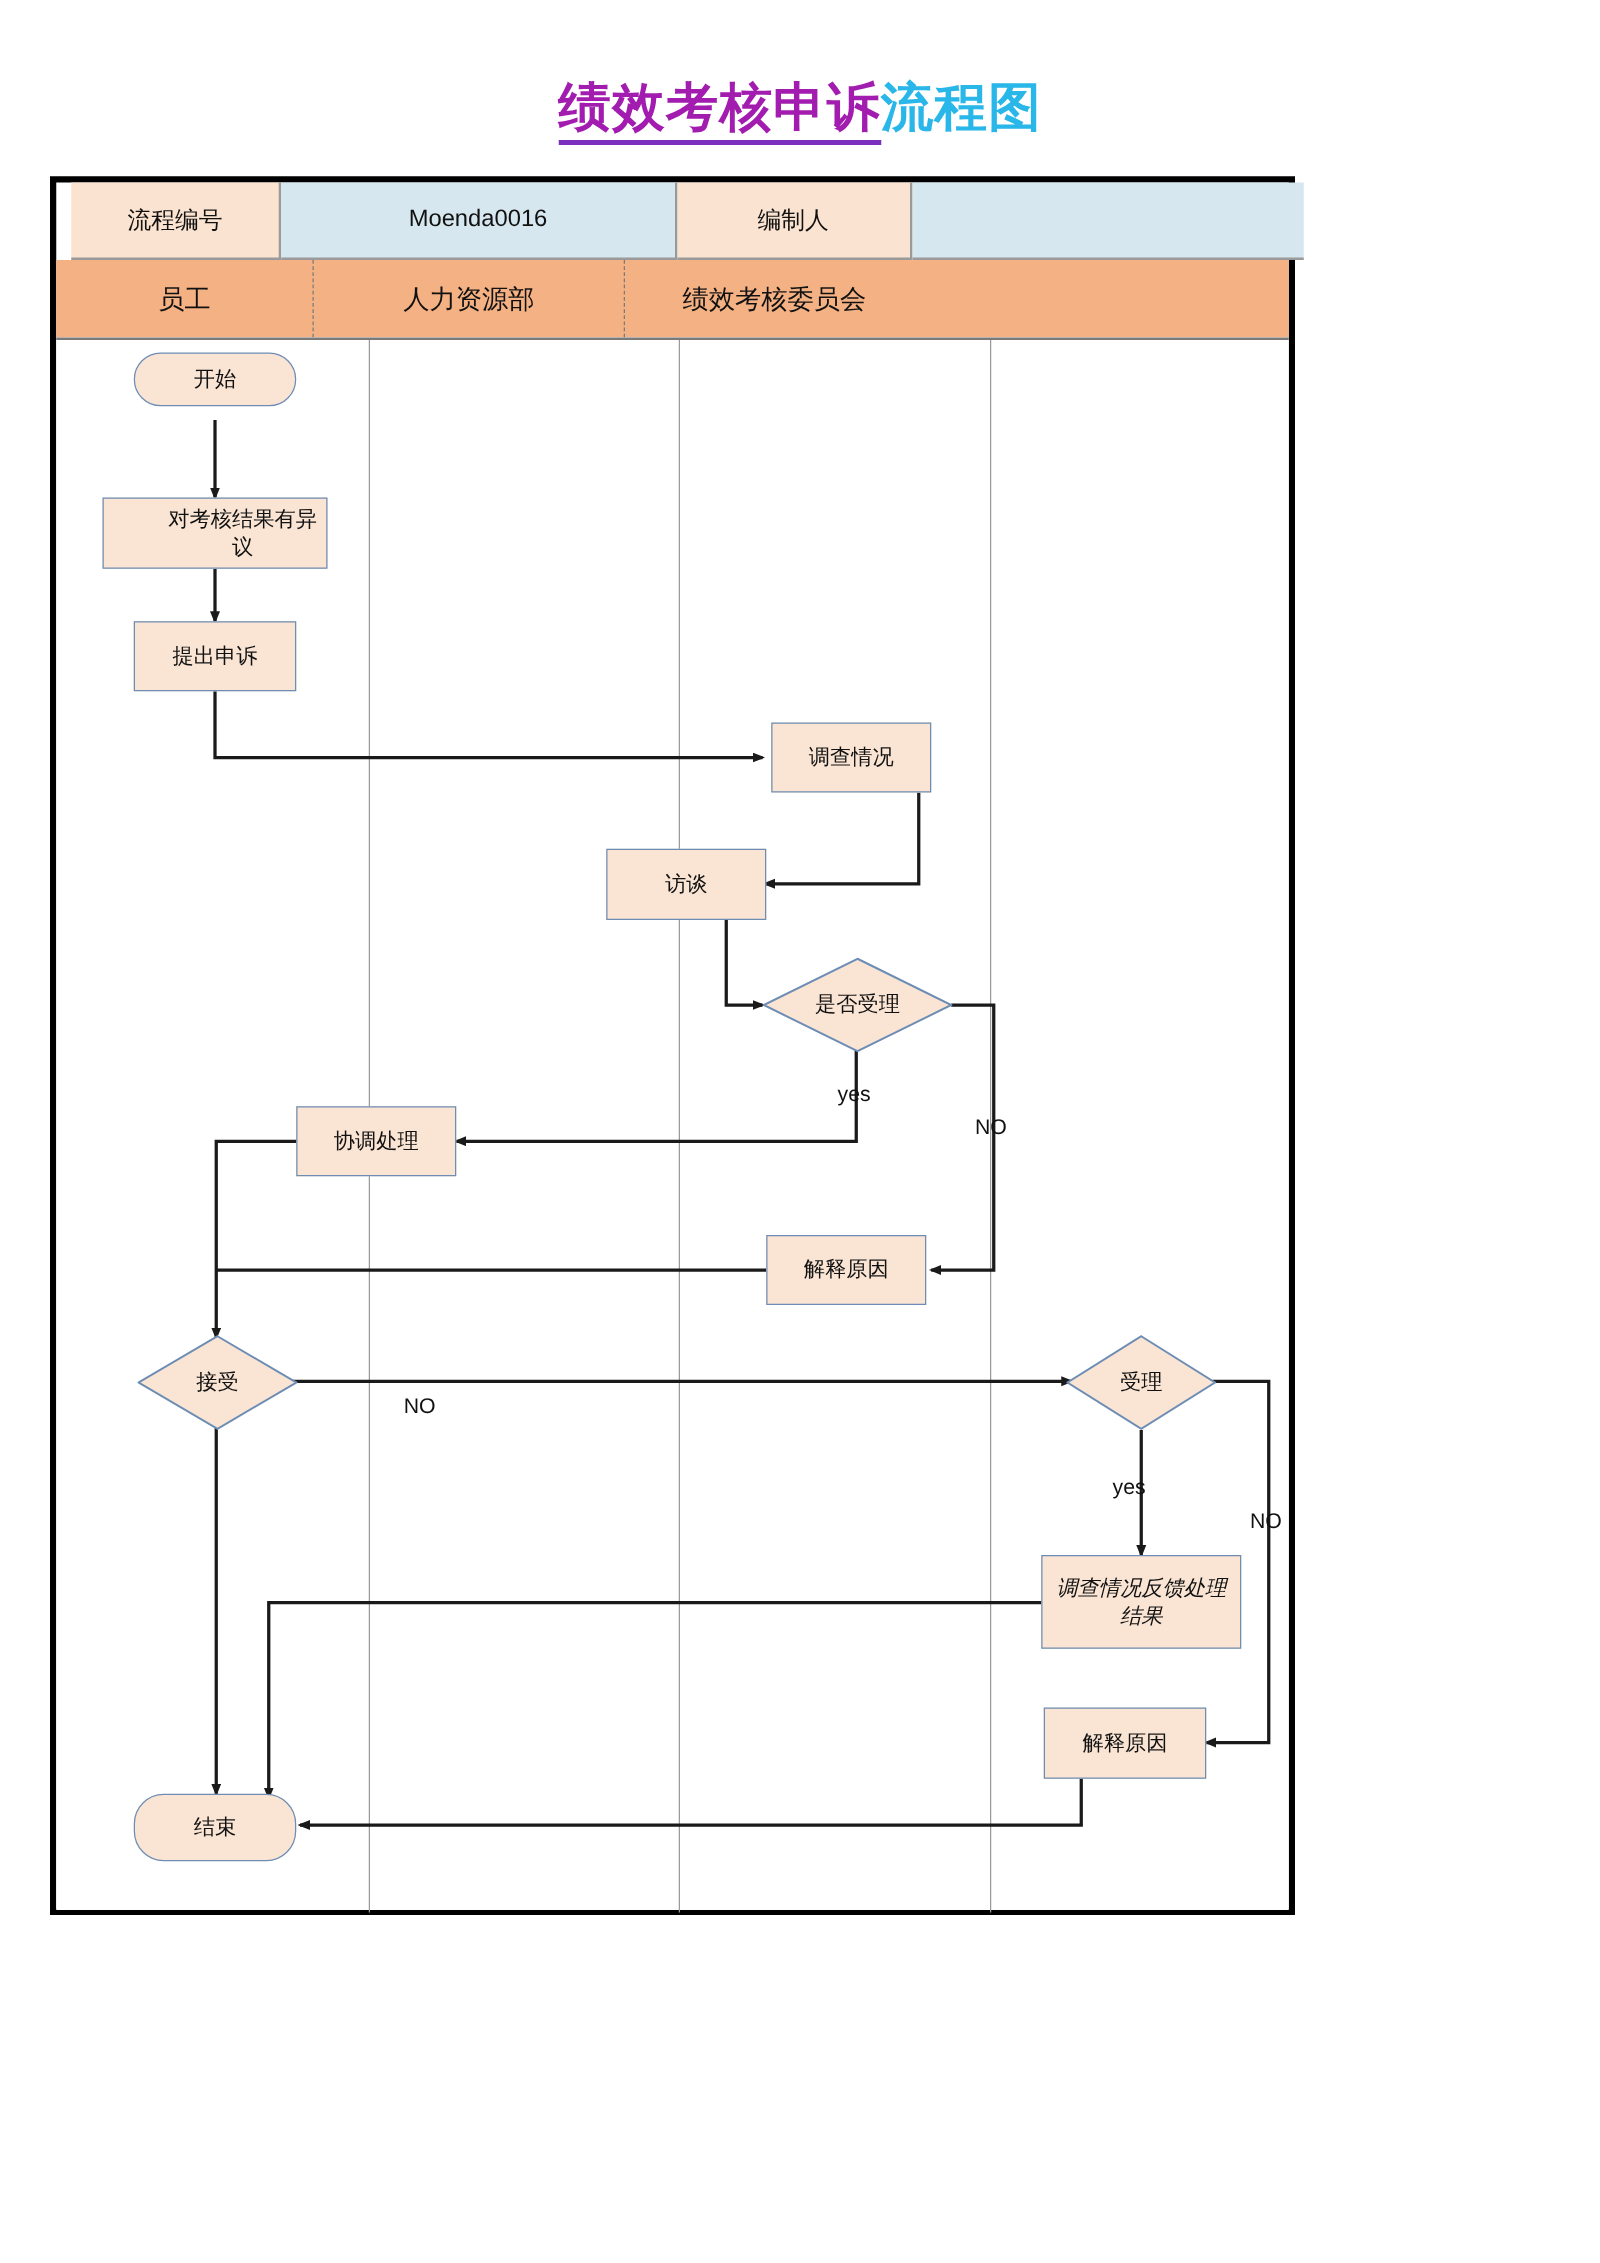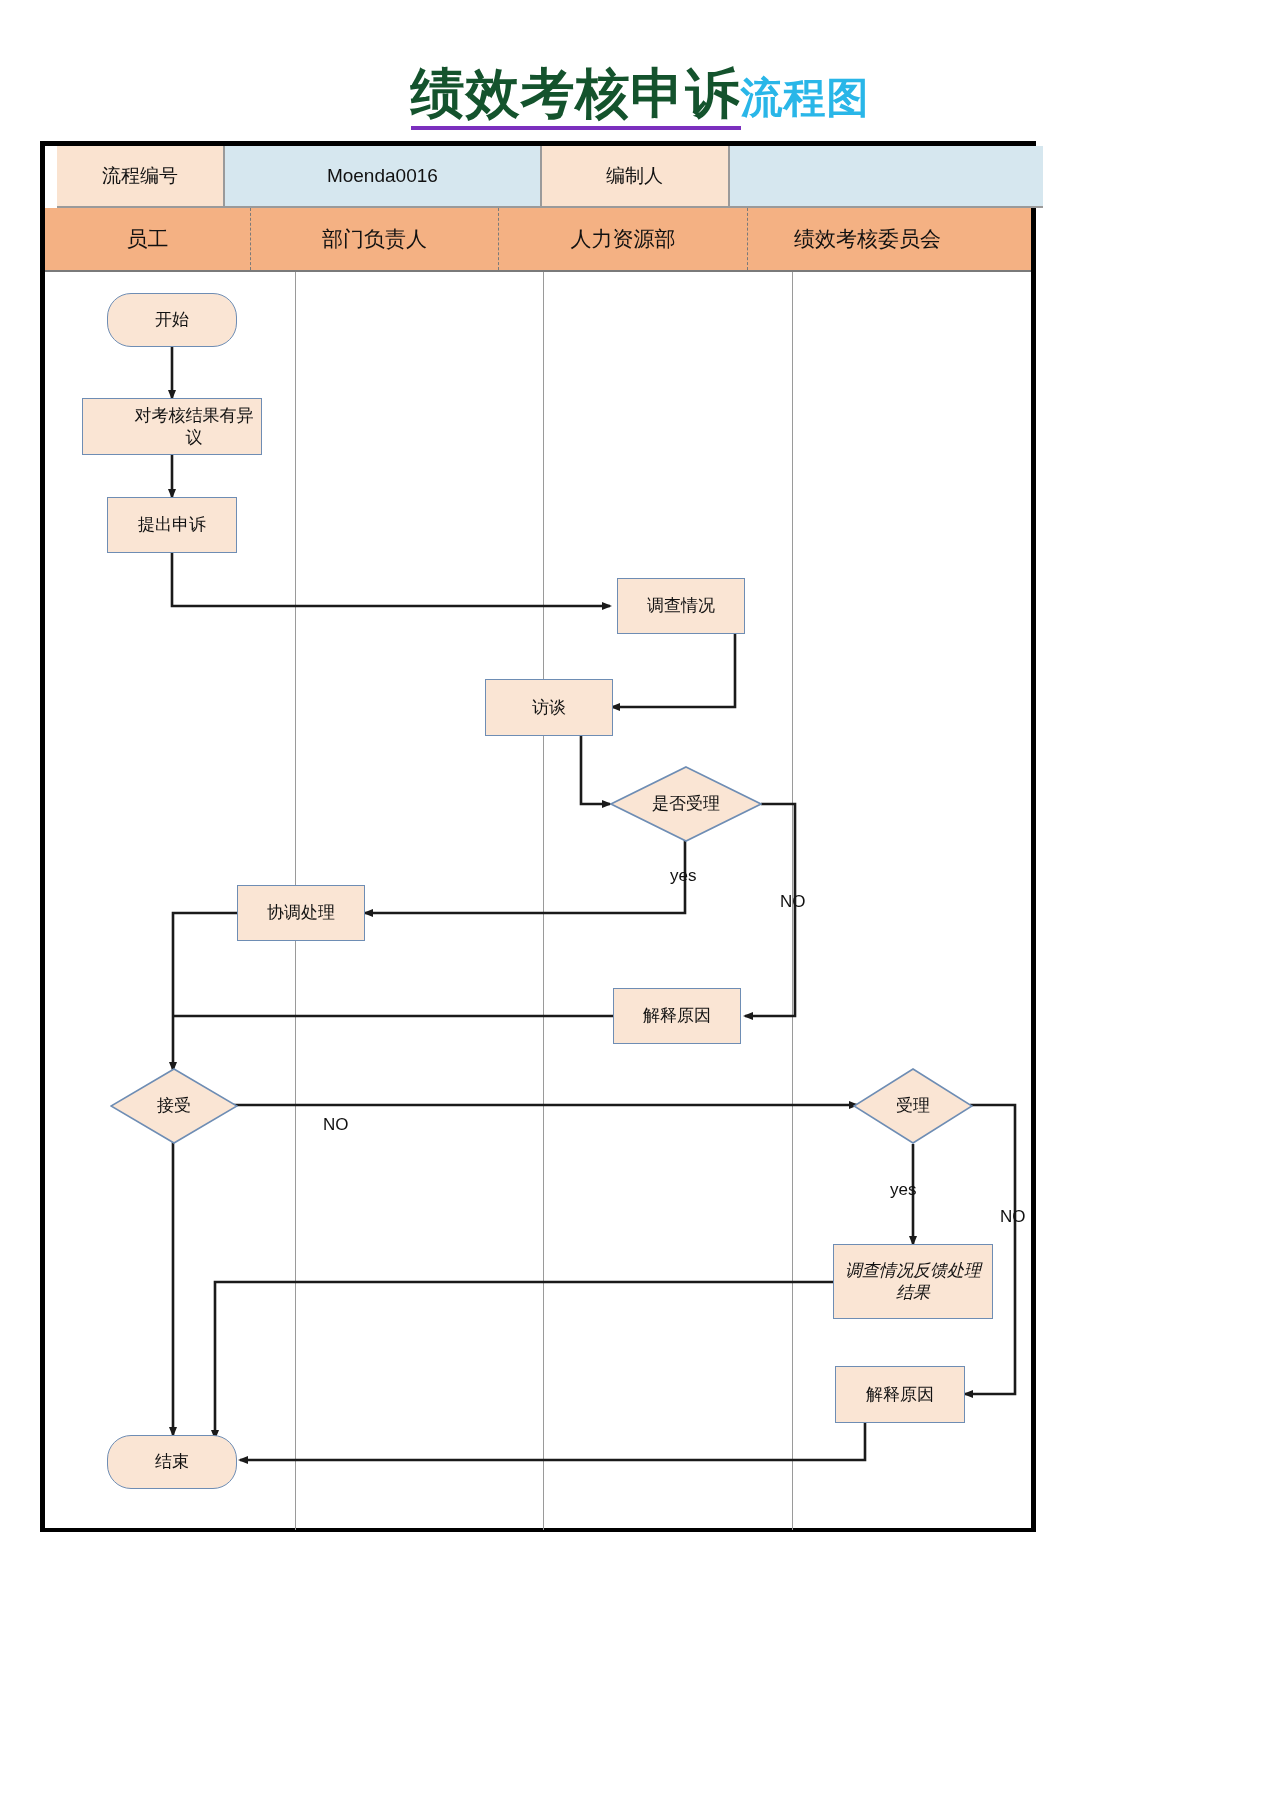--- a/index.html
+++ b/index.html
@@ -1,20 +1,20 @@
 <!DOCTYPE html>
 <html><head>
 <meta charset="utf-8">
 <style>
   html,body{margin:0;padding:0;background:#ffffff;}
   body{width:1280px;height:1810px;position:relative;font-family:"Liberation Sans","DejaVu Sans",sans-serif;}
 
   
   #title-wrap{position:absolute;left:0;top:58px;width:1280px;text-align:center;}
-  .title-main{font-size:54px;font-weight:bold;color:#14532d;letter-spacing:1px;
+  .title-main{font-size:42px;font-weight:bold;color:#a21caf;letter-spacing:1px;
               border-bottom:4px solid #7B2FBE;padding-bottom:3px;}
   .title-sub{font-size:42px;font-weight:bold;color:#29B6E8;letter-spacing:1px;}
 
   
   #frame{position:absolute;left:40px;top:141px;width:996px;height:1391px;
          border:5px solid #000;box-sizing:border-box;background:#fff;}
 
   
   #info-row{position:absolute;left:0;top:0;width:986px;height:62px;display:flex;padding-left:12px;}
   .info-cell{box-sizing:border-box;border-right:2px solid #9a9a9a;border-bottom:2px solid #9a9a9a;
@@ -59,21 +59,20 @@
 
   <div id="info-row">
     <div class="info-cell info-label c1">流程编号</div>
     <div class="info-cell info-value c2">Moenda0016</div>
     <div class="info-cell info-label c3">编制人</div>
     <div class="info-cell info-value c4"></div>
   </div>
 
   <div id="lane-header">
     <div class="lane-head" style="width:206px">员工</div>
-    <div class="lane-head" style="width:248px">部门负责人</div>
     <div class="lane-head" style="width:249px">人力资源部</div>
     <div class="lane-head" style="width:239px">绩效考核委员会</div>
   </div>
 
   <div id="lane-body">
 
     <div class="lane-div" style="left:250px"></div>
     <div class="lane-div" style="left:498px"></div>
     <div class="lane-div" style="left:747px"></div>
 
@@ -110,21 +109,21 @@
         <path d="M925,833 L970,833 L970,1122 L920,1122" marker-end="url(#ah)"></path>
 
         <path d="M826,1010 L170,1010 L170,1166" marker-end="url(#ah)"></path>
 
         <path d="M128,870 L128,1163" marker-end="url(#ah)"></path>
 
         <path d="M820,1122 L820,1188 L195,1188" marker-end="url(#ah)"></path>
       </g>
     </svg>
 
-    <div class="node term" style="left:62px;top:21px;width:130px;height:54px;">
+    <div class="node term" style="left:62px;top:10px;width:130px;height:43px;">
       <span>开始</span>
     </div>
 
     <div class="node" style="left:37px;top:126px;width:180px;height:57px;padding-left:44px;">
       <span>对考核结果有异议</span>
     </div>
 
     <div class="node" style="left:62px;top:225px;width:130px;height:56px;">
       <span>提出申诉</span>
     </div>

